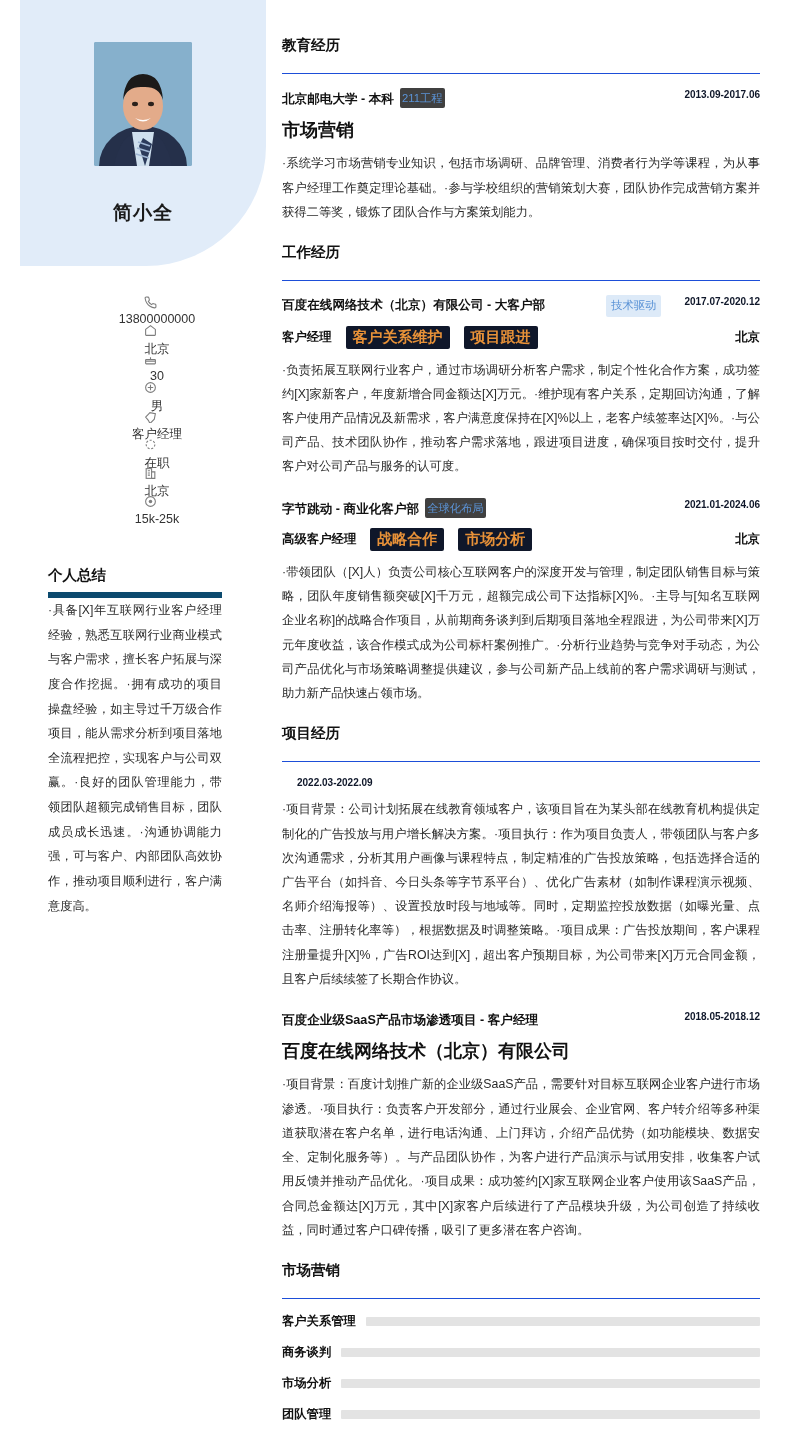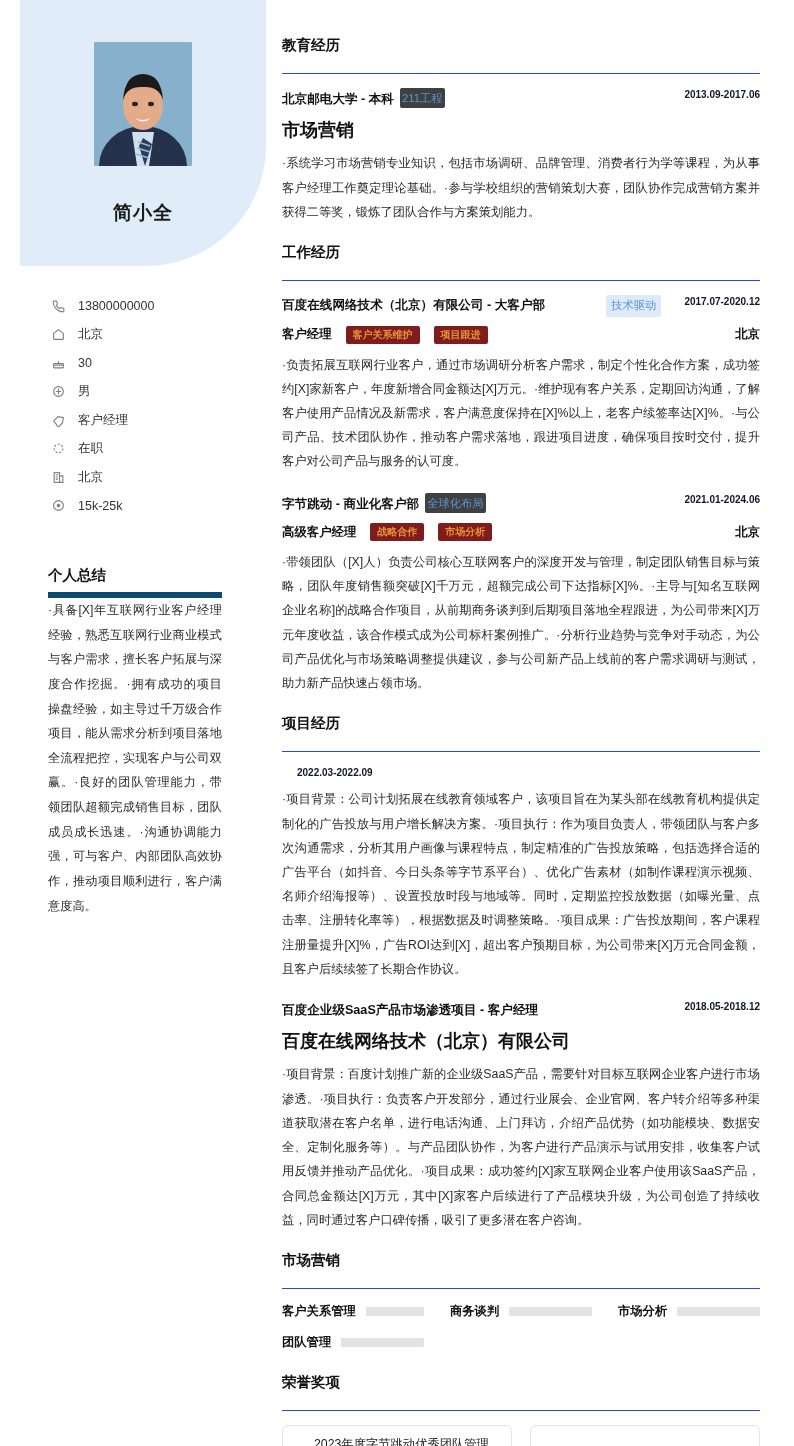--- a/index.html
+++ b/index.html
@@ -53,20 +53,21 @@
   .contact-list {
     margin: 26px 0 0 0;
     padding: 0 10px 0 52px;
   }
   .contact-row {
     display: flex;
     align-items: center;
     height: 28.5px;
     font-size: 12.5px;
     color: #333;
+    flex-direction: column;
   }
   .contact-ico {
     width: 20px;
     flex: 0 0 20px;
     color: #7d7d7d;
     display: flex;
     align-items: center;
   }
   .contact-ico svg { width: 13px; height: 13px; display:block; }
   .contact-txt { padding-left: 6px; }
@@ -151,24 +152,24 @@
     align-items: center;
     margin-top: 9px;
     gap: 14px;
   }
   .entry-role {
     font-size: 12.4px;
     font-weight: 700;
     color: #111;
   }
   .tag-orange {
-    font-size: 10px;
+    font-size: 15px;
     font-weight: 700;
     color: #e79138;
-    background: #7f1d1d;
+    background: #0f172a;
     padding: 2px 7px;
     border-radius: 2px;
   }
   .entry-loc {
     margin-left: auto;
     font-size: 12.4px;
     font-weight: 700;
     color: #111;
   }
   .entry-org {
@@ -181,21 +182,21 @@
     margin-top: 9px;
     font-size: 12.3px;
     line-height: 1.97;
     color: #2a2a2a;
     text-align: justify;
   }
 
   
   .skill-grid {
     display: grid;
-    grid-template-columns: 1fr 1fr 1fr;
+    grid-template-columns: 1fr;
     column-gap: 26px;
     row-gap: 14px;
     margin-bottom: 22px;
   }
   .skill-row { display: flex; align-items: center; gap: 10px; }
   .skill-name {
     font-size: 12.3px;
     font-weight: 700;
     color: #111;
     white-space: nowrap;

